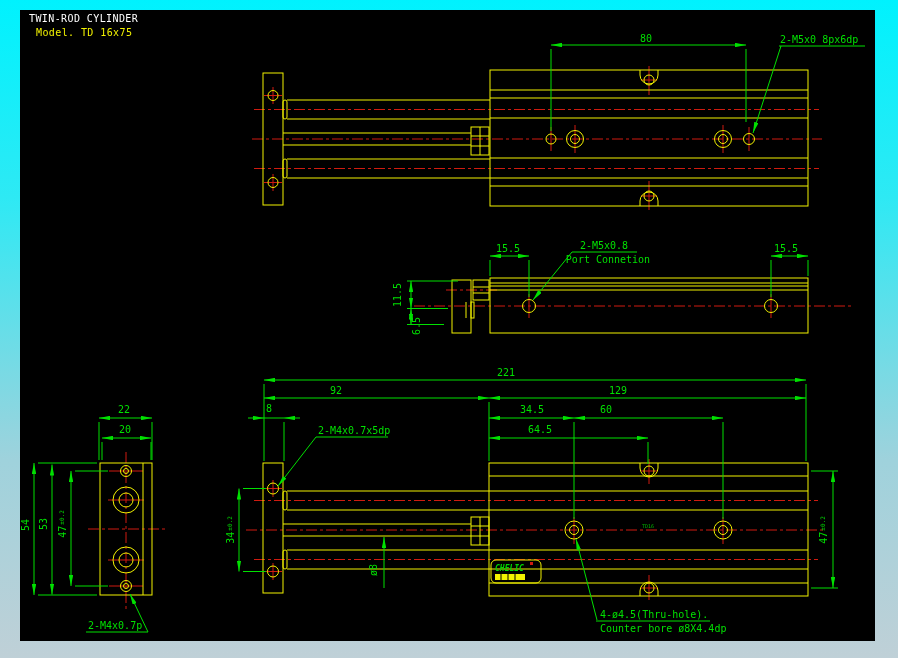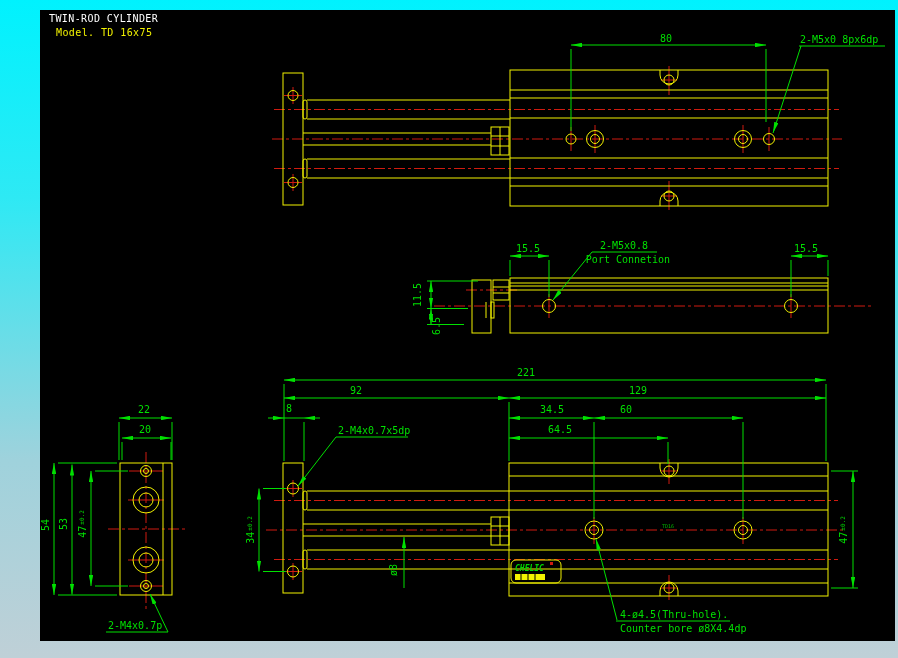--- a/index.html
+++ b/index.html
@@ -3,21 +3,21 @@
 <meta charset="utf-8">
 <style>
   html,body{margin:0;padding:0;}
   body{
     width:898px;height:658px;
     background:linear-gradient(180deg,#00f2fe 0%,#2ee9f4 30%,#9fd2dc 70%,#bfd0d7 100%);
     font-family:"DejaVu Sans Mono","Liberation Mono",monospace;
     overflow:hidden;
   }
   .canvas{
-    position:absolute;left:40px;top:10px;width:855px;height:631px;
+    position:absolute;left:20px;top:10px;width:855px;height:631px;
     background:#000;
   }
   svg{display:block}
   
   .y{stroke:#f2f200;fill:none;stroke-width:1}
   .yf{fill:#f2f200;stroke:none}
   .g{stroke:#00e000;fill:none;stroke-width:1}
   .r{stroke:#cf1b10;fill:none;stroke-width:1;stroke-dasharray:11 3 3 3}
   .rs{stroke:#cf1b10;fill:none;stroke-width:1}
   text{fill:#00e000;font-family:"DejaVu Sans Mono","Liberation Mono",monospace;font-size:10px}

